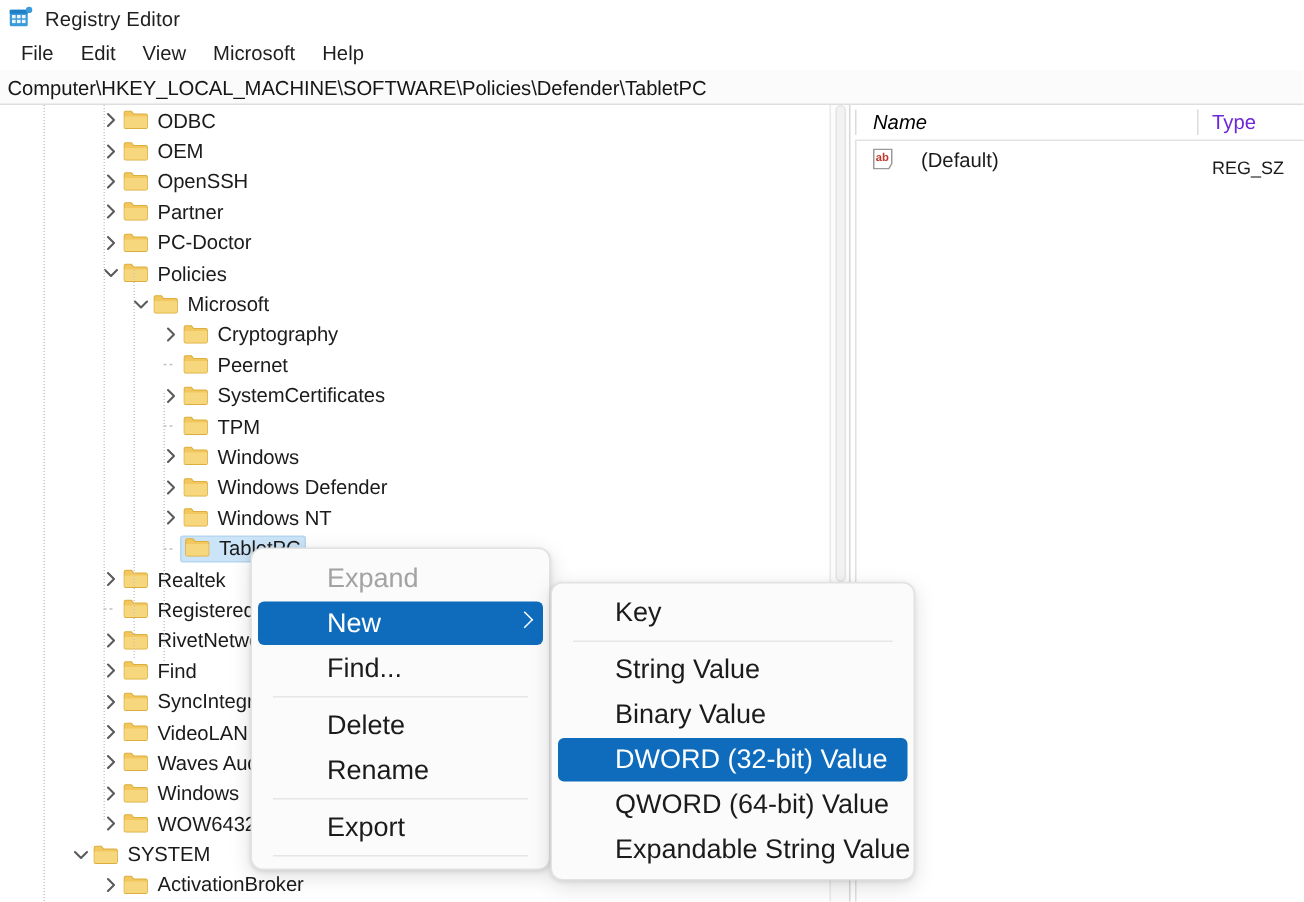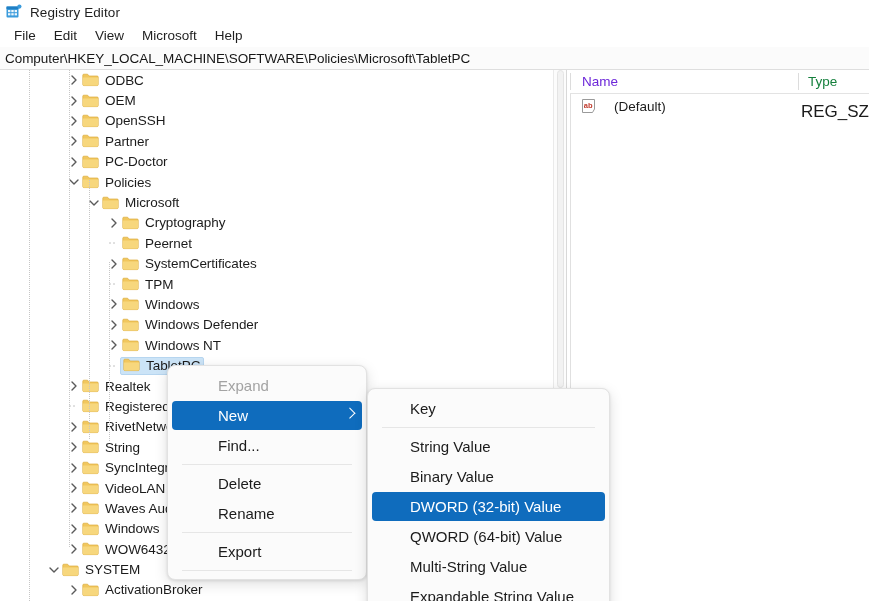--- a/index.html
+++ b/index.html
@@ -202,26 +202,27 @@
     border-bottom: 1px solid #e3e3e3;
     display: flex;
     align-items: center;
     background: #ffffff;
   }
   .rp-col-name {
     width: 228px;
     padding-left: 12px;
     box-sizing: border-box;
     font-size: 13.5px;
-    color: #6d28d9;
+    color: #000000;
+    font-style: italic;
   }
   .rp-col-type {
     padding-left: 10px;
     font-size: 13.5px;
-    color: #15803d;
+    color: #6d28d9;
   }
   .rp-col-divider {
     position: absolute;
     top: 3px;
     width: 1px;
     height: 17px;
     background: #dcdcdc;
   }
   .rp-row {
     height: 24px;
@@ -232,21 +233,21 @@
   .rp-cell-name {
     width: 228px;
     padding-left: 11px;
     box-sizing: border-box;
     display: flex;
     align-items: center;
     font-size: 13.5px;
   }
   .rp-cell-type {
     padding-left: 10px;
-    font-size: 17px;
+    font-size: 12px;
     margin-top: 12px;
   }
   .ab-icon {
     width: 15px; height: 14px;
     margin-right: 18px;
     flex: 0 0 auto;
     position: relative;
   }
   .rp-left-border {
     position: absolute;
@@ -275,21 +276,21 @@
     width: 243px;
   }
   .ctx-item {
     position: relative;
     height: 29px;
     display: flex;
     align-items: center;
     margin: 1px 4px;
     padding-left: 46px;
     border-radius: 4px;
-    font-size: 15px;
+    font-size: 18px;
     color: #1b1b1b;
     cursor: default;
     white-space: nowrap;
     box-sizing: border-box;
   }
   .ctx-item.disabled { color: #a3a3a3; }
   .ctx-item.highlight {
     background: #0d6efd;
     background: #0f6cbd;
     color: #ffffff;
@@ -339,21 +340,21 @@
 
   <div class="menubar">
     <div class="menu-item">File</div>
     <div class="menu-item">Edit</div>
     <div class="menu-item">View</div>
     <div class="menu-item">Microsoft</div>
     <div class="menu-item">Help</div>
   </div>
 
   <div class="addressbar">
-    <span class="address-text">Computer\HKEY_LOCAL_MACHINE\SOFTWARE\Policies\Microsoft\TabletPC</span>
+    <span class="address-text">Computer\HKEY_LOCAL_MACHINE\SOFTWARE\Policies\Defender\TabletPC</span>
   </div>
 
   <div class="content">
 
     <div class="left-pane">
       <div class="tree" id="tree-host">
           <div class="tree-row">
             <div style="width: 66px; flex: 0 0 auto;"></div>
             <div class="chev">
               <svg width="16" height="16" viewBox="0 0 16 16">
@@ -620,21 +621,21 @@
             <div class="chev">
               <svg width="16" height="16" viewBox="0 0 16 16">
                 <path d="M6 4 L10 8 L6 12" fill="none" stroke="#5a5a5a" stroke-width="1.4" stroke-linecap="round" stroke-linejoin="round"></path>
               </svg>
             </div>
             <span class="label-wrap">
               <span class="folder"><svg width="17" height="14" viewBox="0 0 17 14">
                   <path d="M0.8 2.2 C0.8 1.5 1.2 1.2 1.8 1.2 H5.6 L7.1 3.0 H15.2 C15.8 3.0 16.2 3.4 16.2 4.0 V11.6 C16.2 12.2 15.8 12.6 15.2 12.6 H1.8 C1.2 12.6 0.8 12.2 0.8 11.6 Z" fill="#f1c75e" stroke="#dcae3d" stroke-width="0.7"></path>
                   <path d="M1.0 4.6 H16.0 V11.6 C16.0 12.1 15.7 12.4 15.2 12.4 H1.8 C1.3 12.4 1.0 12.1 1.0 11.6 Z" fill="#f7d77d"></path>
                 </svg></span>
-              <span class="tree-label">String</span>
+              <span class="tree-label">Find</span>
             </span>
           </div>
           <div class="tree-row">
             <div style="width: 66px; flex: 0 0 auto;"></div>
             <div class="chev">
               <svg width="16" height="16" viewBox="0 0 16 16">
                 <path d="M6 4 L10 8 L6 12" fill="none" stroke="#5a5a5a" stroke-width="1.4" stroke-linecap="round" stroke-linejoin="round"></path>
               </svg>
             </div>
             <span class="label-wrap">
@@ -808,20 +809,17 @@
       <div class="ctx-item">
         <span>Binary Value</span>
       </div>
       <div class="ctx-item highlight">
         <span>DWORD (32-bit) Value</span>
       </div>
       <div class="ctx-item">
         <span>QWORD (64-bit) Value</span>
       </div>
       <div class="ctx-item">
-        <span>Multi-String Value</span>
-      </div>
-      <div class="ctx-item">
         <span>Expandable String Value</span>
       </div>
     </div>
 
 </div>
 
 </body></html>

